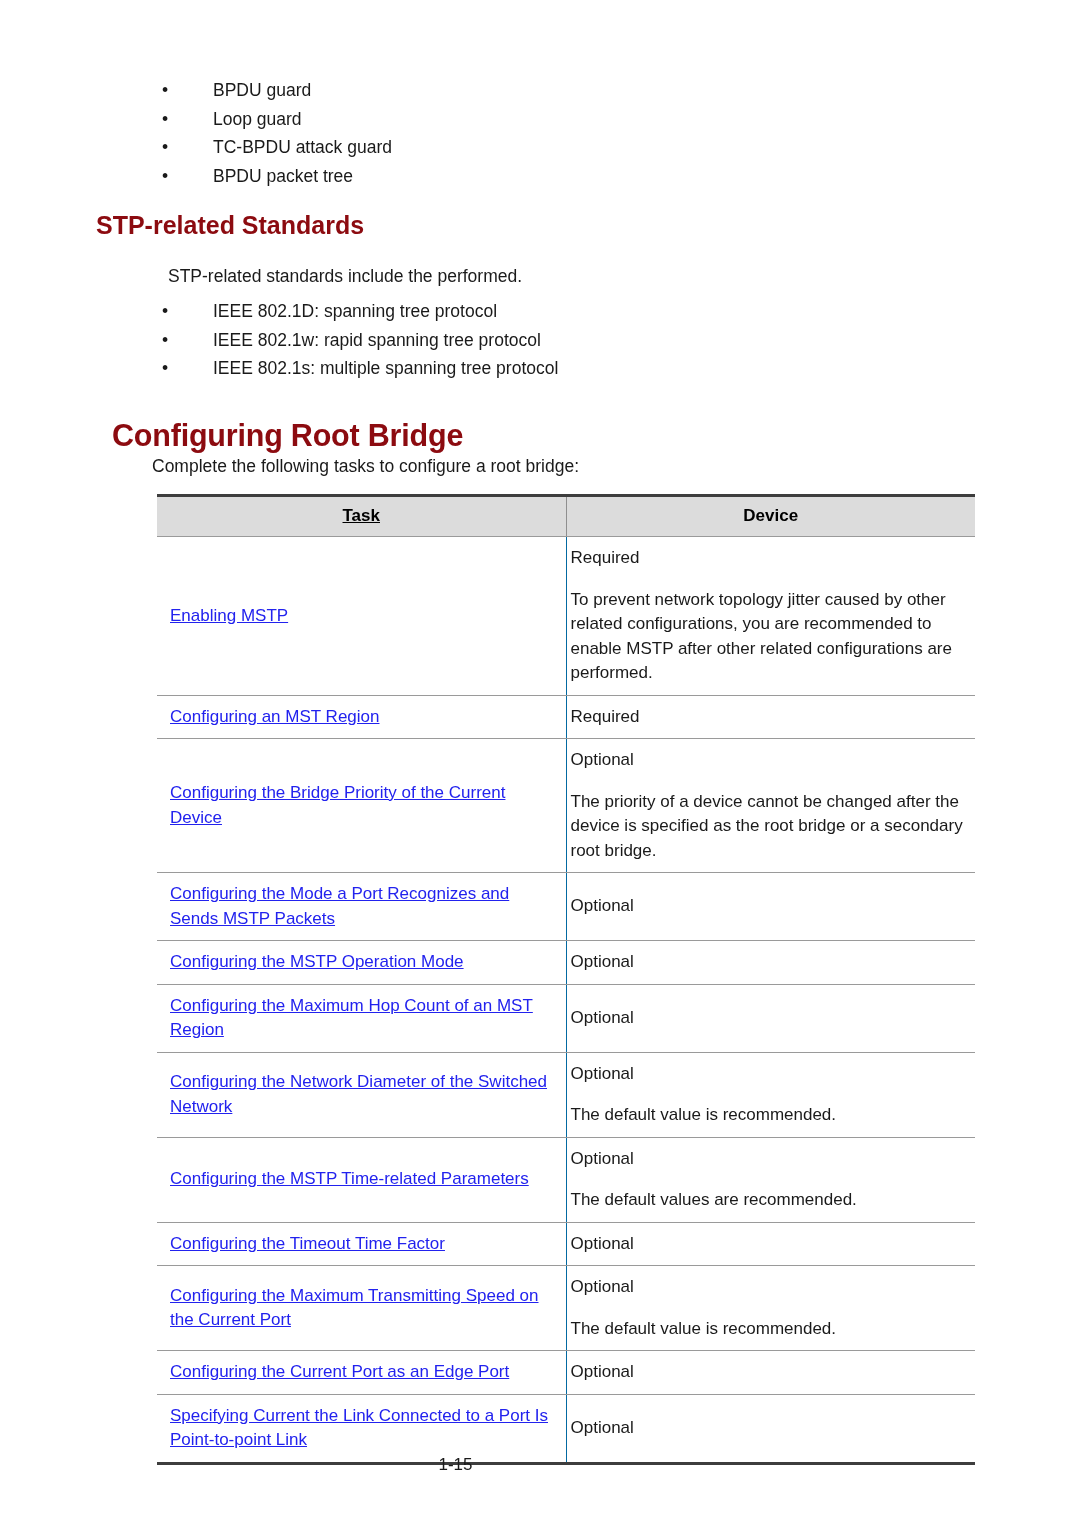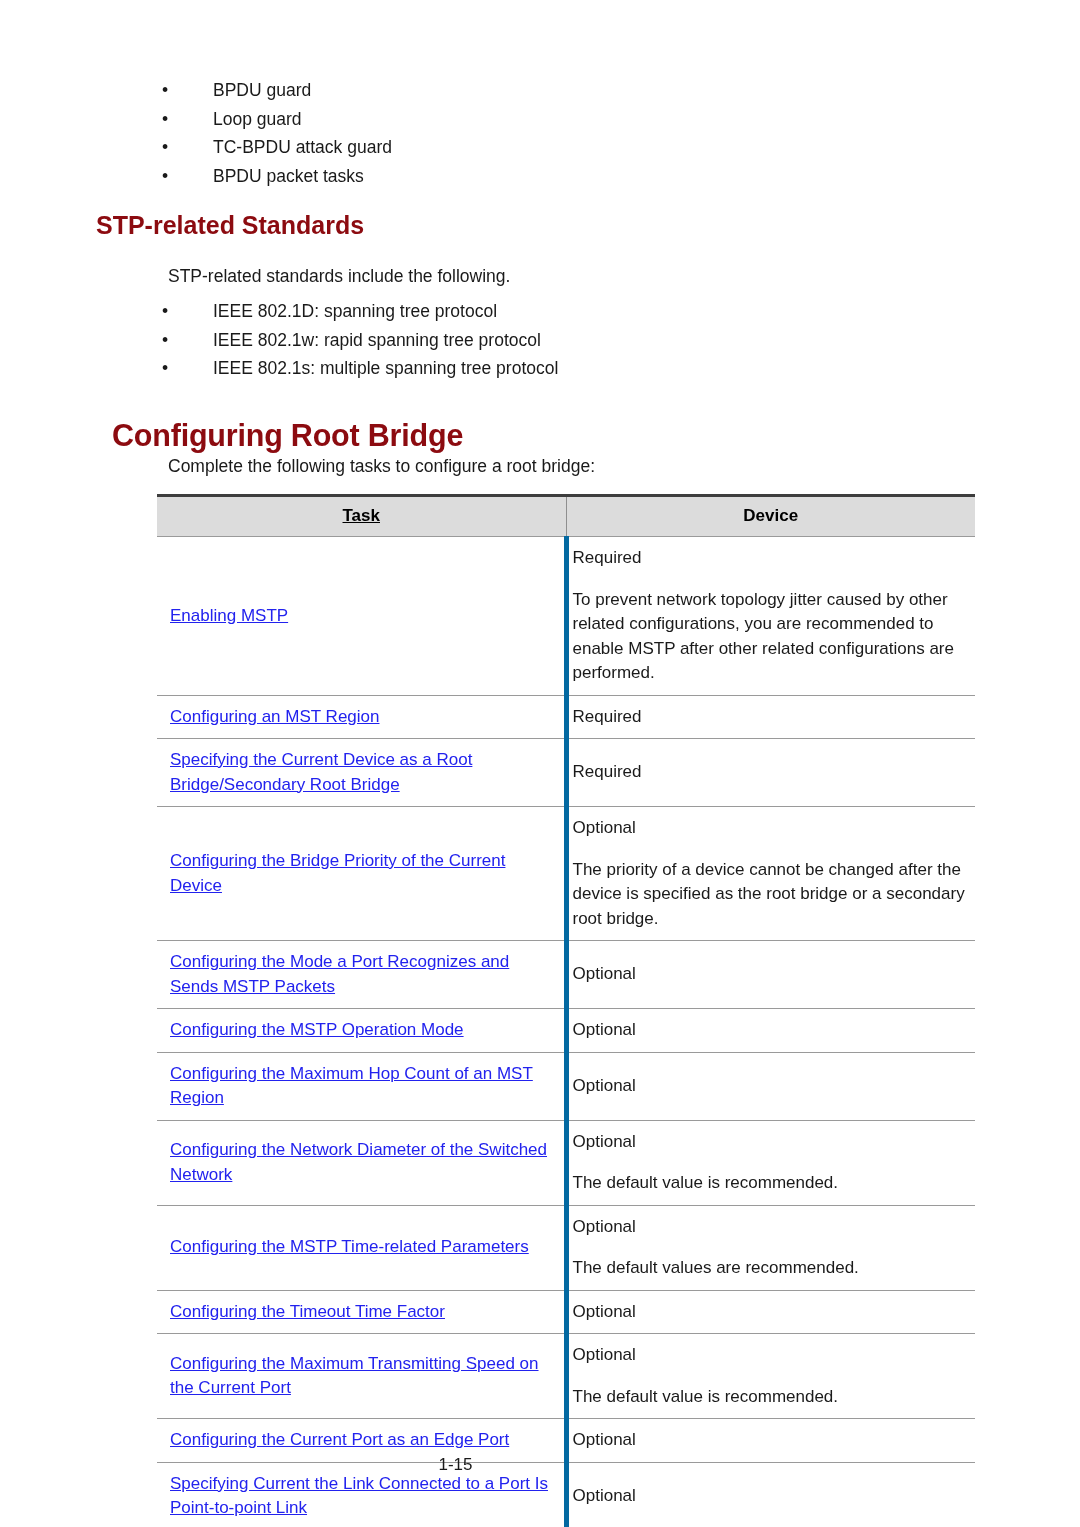--- a/index.html
+++ b/index.html
@@ -68,21 +68,21 @@
   }
 
   
   .blk { position: absolute; }
 
   #bullets-top  { left: 156px; top: 76px;  width: 700px; }
   #h2-stp       { left: 96px;  top: 212px; }
   #para-stp     { left: 168px; top: 262px; }
   #bullets-stp  { left: 156px; top: 297px; width: 700px; }
   #h1-root      { left: 96px;  top: 403px; }
-  #para-root    { left: 168px; top: 452px; }
+  #para-root    { left: 152px; top: 452px; }
   #tasks-table  { left: 157px; top: 494px; width: 818px; }
   #footer       { left: 0;     top: 1455px; width: 911px; text-align: center; }
 
   
   table.tasks {
     border-collapse: collapse;
     width: 818px;
     table-layout: fixed;
     border-top: 3px solid #3d3d3d;
     border-bottom: 3px solid #3d3d3d;
@@ -103,21 +103,21 @@
 
   table.tasks tbody td {
     font-size: 17px;
     line-height: 24.5px;
     vertical-align: middle;
     padding: 9px 10px 9px 13px;
     border-bottom: 1px solid #9a9a9a;
     color: #1a1a1a;
   }
   table.tasks tbody tr:last-child td { border-bottom: none; }
-  table.tasks tbody td.cell-task { border-right: 5px solid #0369a1; }
+  table.tasks tbody td.cell-task { border-right: 1px solid #0369a1; }
   table.tasks tbody td.cell-rem  { padding-left: 4px; }
 
   a.doclink {
     color: #2222ee;
     text-decoration: underline;
     font-size: 17px;
     line-height: 24.5px;
   }
   .rem-line { display: block; }
   .rem-line + .rem-line { margin-top: 17px; }
@@ -129,26 +129,26 @@
 </style>
 </head>
 <body>
 
 <div class="page">
 
   <ul class="bullet-list blk" id="bullets-top">
       <li class="bullet-item"><span class="dot">•</span><span>BPDU guard</span></li>
       <li class="bullet-item"><span class="dot">•</span><span>Loop guard</span></li>
       <li class="bullet-item"><span class="dot">•</span><span>TC-BPDU attack guard</span></li>
-      <li class="bullet-item"><span class="dot">•</span><span>BPDU packet tasks</span></li>
+      <li class="bullet-item"><span class="dot">•</span><span>BPDU packet tree</span></li>
     </ul>
 
   <h2 class="h2-title blk" id="h2-stp">STP-related Standards</h2>
 
-  <p class="body-para blk" id="para-stp">STP-related standards include the following.</p>
+  <p class="body-para blk" id="para-stp">STP-related standards include the performed.</p>
 
   <ul class="bullet-list blk" id="bullets-stp">
       <li class="bullet-item"><span class="dot">•</span><span>IEEE 802.1D: spanning tree protocol</span></li>
       <li class="bullet-item"><span class="dot">•</span><span>IEEE 802.1w: rapid spanning tree protocol</span></li>
       <li class="bullet-item"><span class="dot">•</span><span>IEEE 802.1s: multiple spanning tree protocol</span></li>
     </ul>
 
   <h1 class="h1-title blk" id="h1-root">Configuring Root Bridge</h1>
 
   <p class="body-para blk" id="para-root">Complete the following tasks to configure a root bridge:</p>
@@ -173,26 +173,20 @@
               <span class="rem-line">To prevent network topology jitter caused by other related configurations, you are recommended to enable MSTP after other related configurations are performed.</span>
             </td>
           </tr>
           <tr>
             <td class="cell-task"><a class="doclink" href="#">Configuring an MST Region</a></td>
             <td class="cell-rem">
               <span class="rem-line">Required</span>
             </td>
           </tr>
           <tr>
-            <td class="cell-task"><a class="doclink" href="#">Specifying the Current Device as a Root Bridge/Secondary Root Bridge</a></td>
-            <td class="cell-rem">
-              <span class="rem-line">Required</span>
-            </td>
-          </tr>
-          <tr>
             <td class="cell-task"><a class="doclink" href="#">Configuring the Bridge Priority of the Current Device</a></td>
             <td class="cell-rem">
               <span class="rem-line">Optional</span>
               <span class="rem-line">The priority of a device cannot be changed after the device is specified as the root bridge or a secondary root bridge.</span>
             </td>
           </tr>
           <tr>
             <td class="cell-task"><a class="doclink" href="#">Configuring the Mode a Port Recognizes and Sends MSTP Packets</a></td>
             <td class="cell-rem">
               <span class="rem-line">Optional</span>

